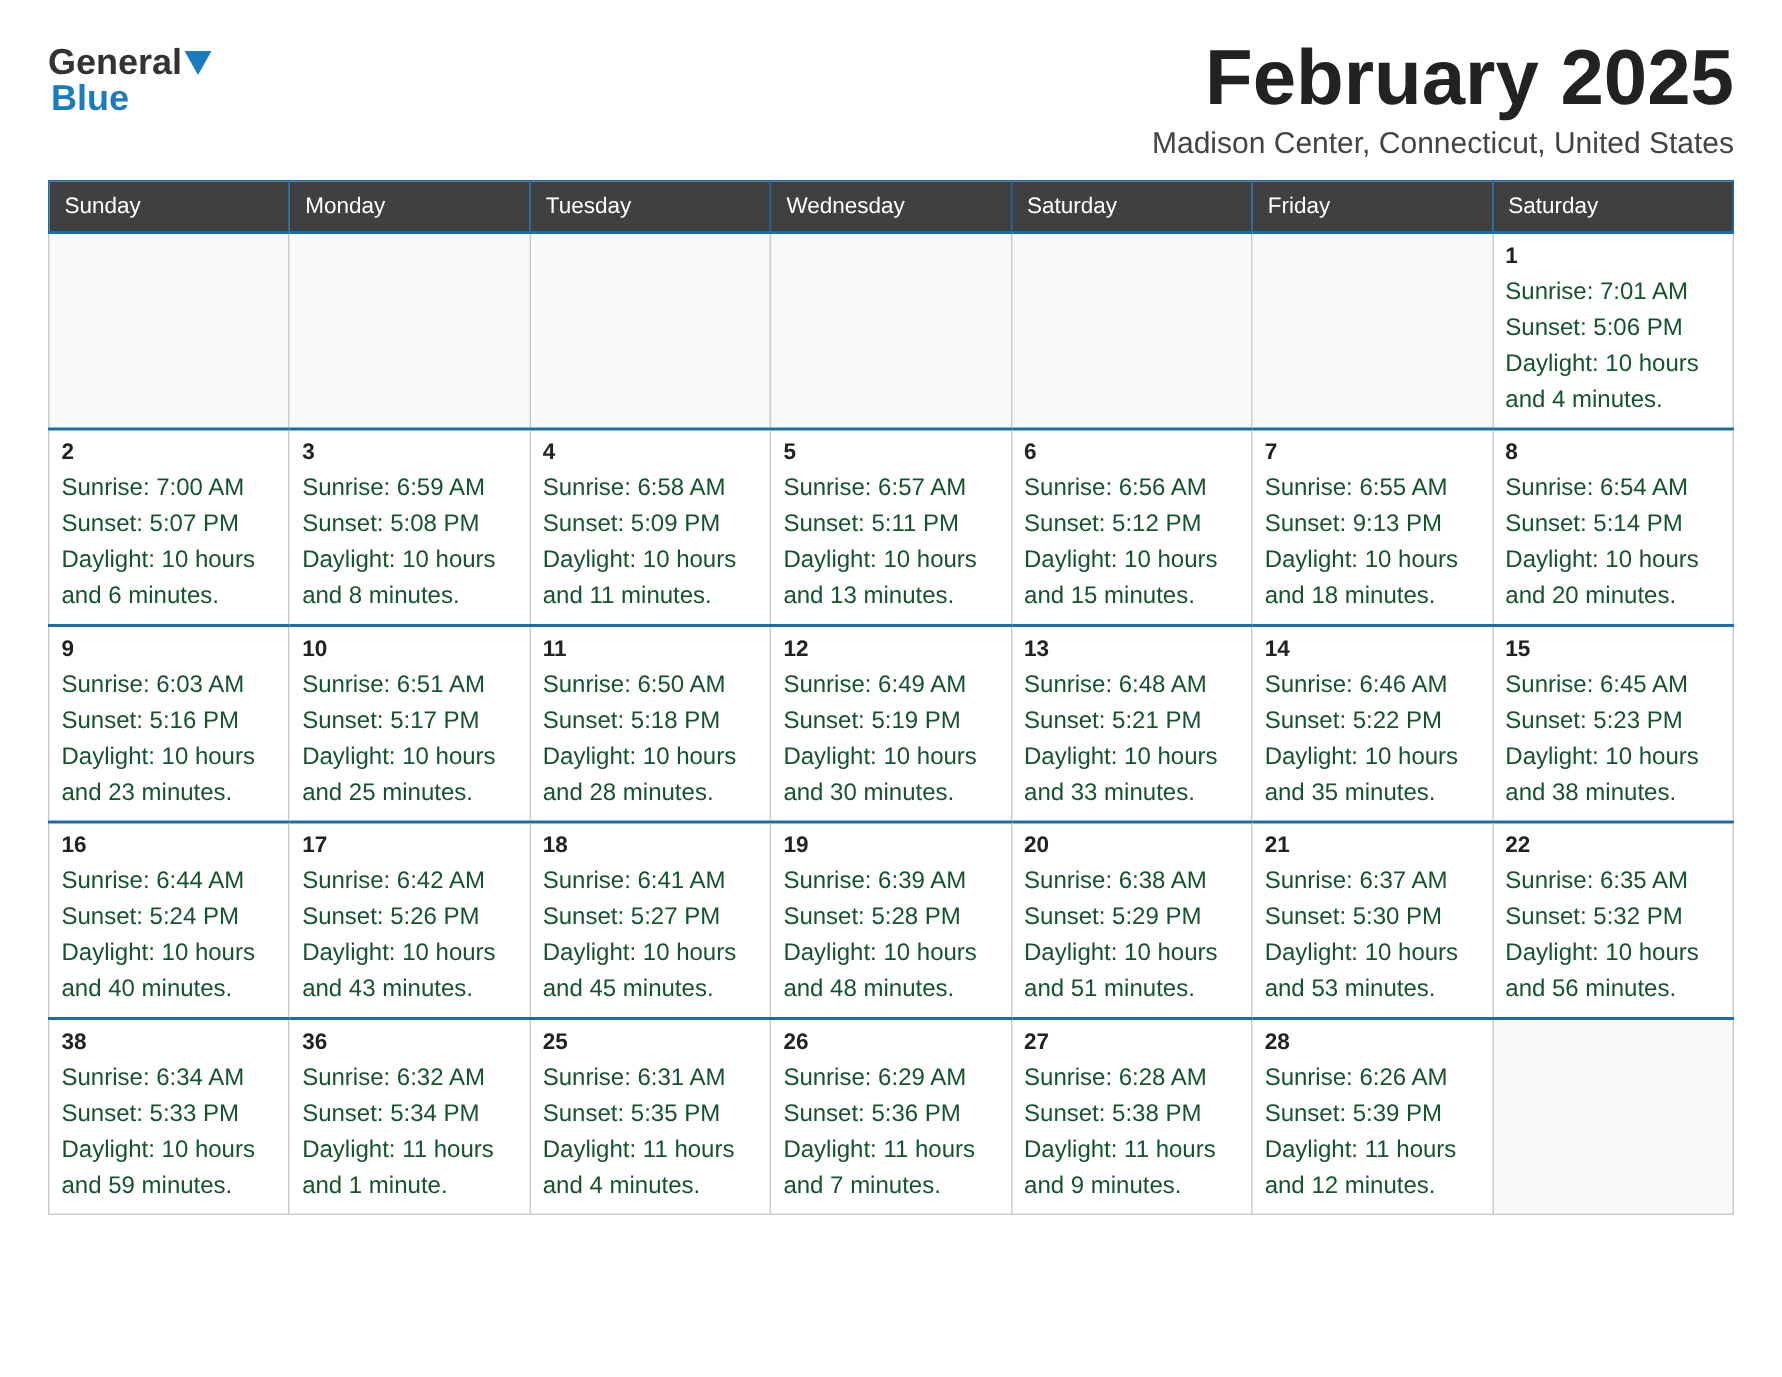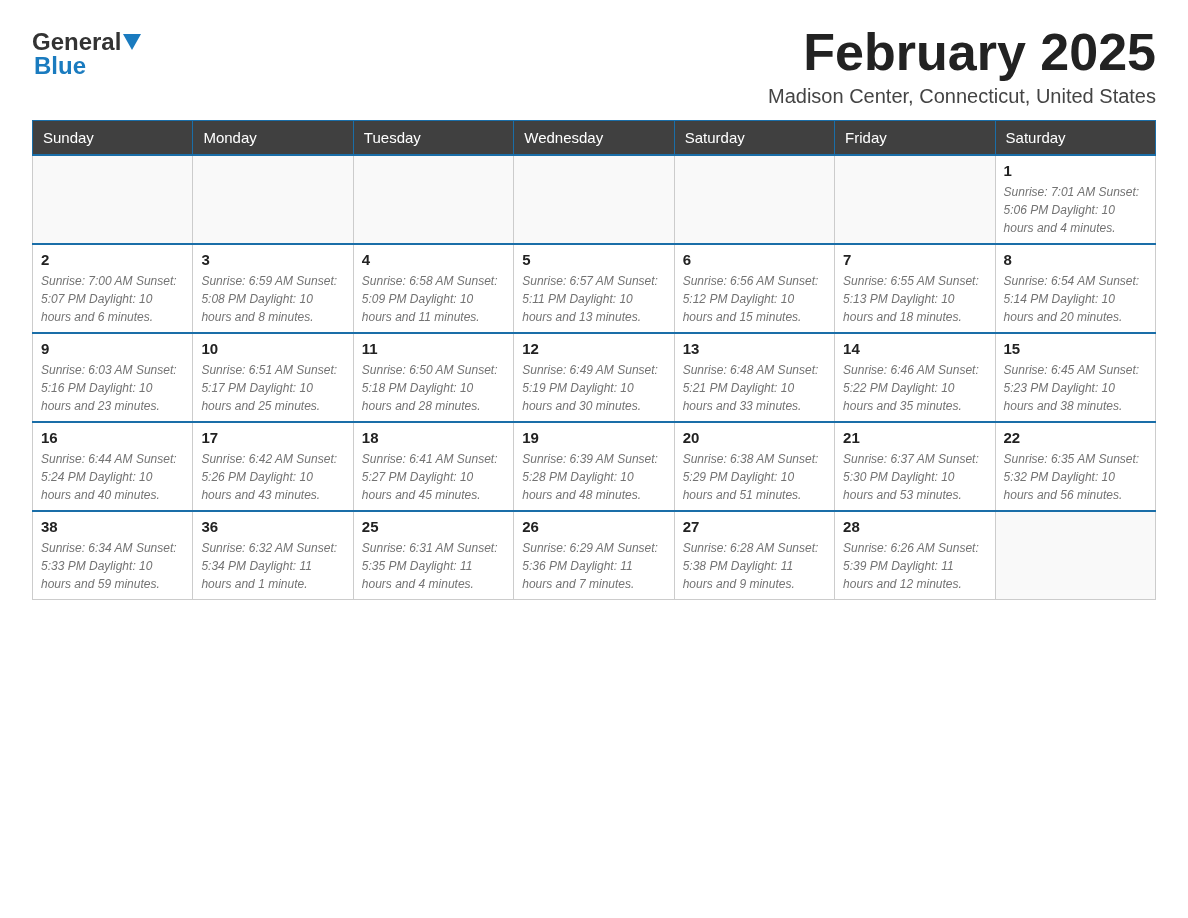--- a/index.html
+++ b/index.html
@@ -68,24 +68,23 @@
       background: #f9f9f9;
     }
     .day-num {
       font-size: 15px;
       font-weight: bold;
       color: #222;
       display: block;
       margin-bottom: 4px;
     }
     .day-info {
-      font-size: 12px;
-      color: #737373;
+      font-size: 16px;
+      color: #14532d;
       line-height: 1.5;
-      font-style: italic;
     }
     .week-row td {
       border-top: 2px solid #1a6ea8;
     }
   </style>
 </head>
 <body>
 
 <div class="header-row">
   <div class="logo">
@@ -163,21 +162,21 @@
         <td>
           <span class="day-num">6</span>
           <div class="day-info">Sunrise: 6:56 AM
 Sunset: 5:12 PM
 Daylight: 10 hours
 and 15 minutes.</div>
         </td>
         <td>
           <span class="day-num">7</span>
           <div class="day-info">Sunrise: 6:55 AM
-Sunset: 5:13 PM
+Sunset: 9:13 PM
 Daylight: 10 hours
 and 18 minutes.</div>
         </td>
         <td>
           <span class="day-num">8</span>
           <div class="day-info">Sunrise: 6:54 AM
 Sunset: 5:14 PM
 Daylight: 10 hours
 and 20 minutes.</div>
         </td>

